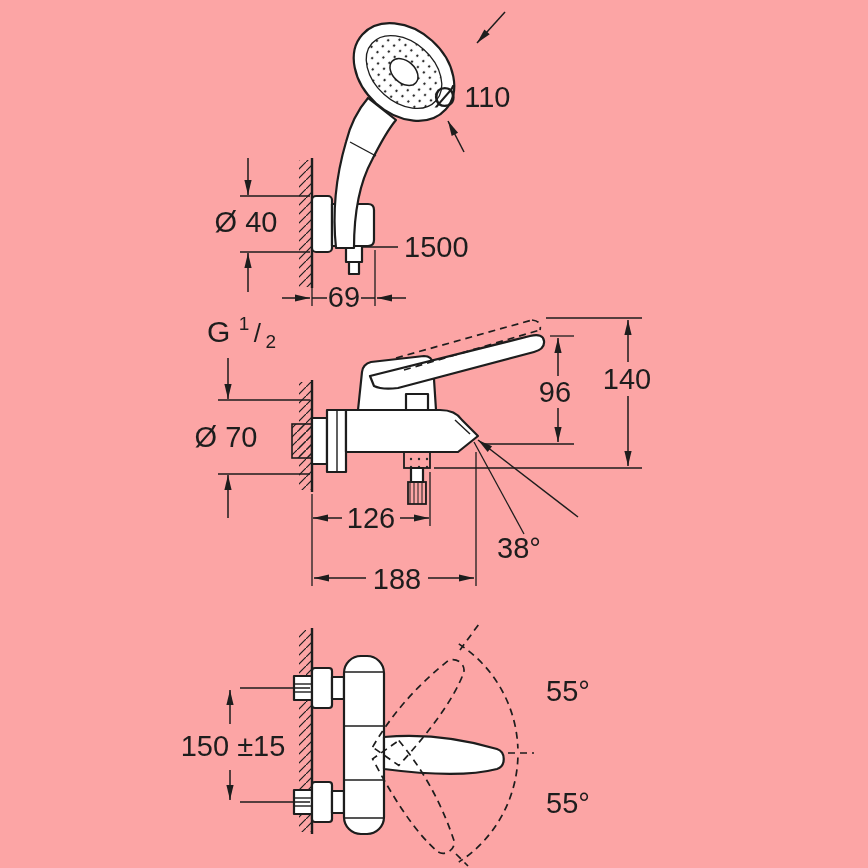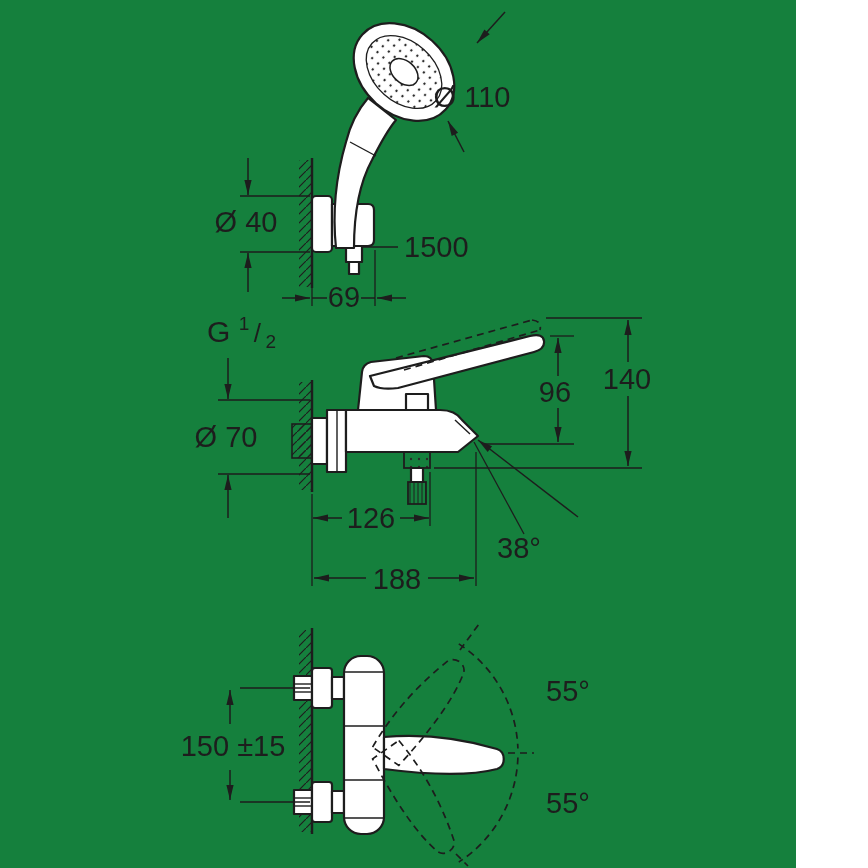--- a/index.html
+++ b/index.html
@@ -2,23 +2,23 @@
 <html><head>
 <meta charset="utf-8">
 <style>
   html, body {
     margin: 0;
     padding: 0;
     background: #ffffff;
   }
   .canvas {
     position: relative;
-    width: 796px;
+    width: 868px;
     height: 868px;
-    background: #15803d;
+    background: #fca5a5;
     font-family: "Liberation Sans", sans-serif;
   }
   svg text {
     font-family: "Liberation Sans", sans-serif;
     fill: #1d1d1d;
   }
   .dim-text  { font-size: 29px; }
   .outline   { fill: #ffffff; stroke: #1d1d1d; stroke-width: 2.2; stroke-linejoin: round; }
   .outline-thin { fill: none; stroke: #1d1d1d; stroke-width: 1.4; }
   .dimline   { fill: none; stroke: #1d1d1d; stroke-width: 1.5; }

